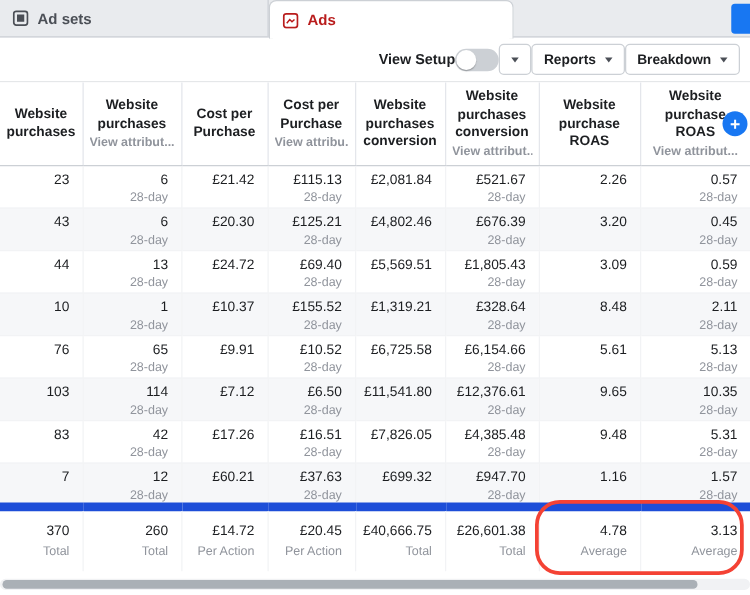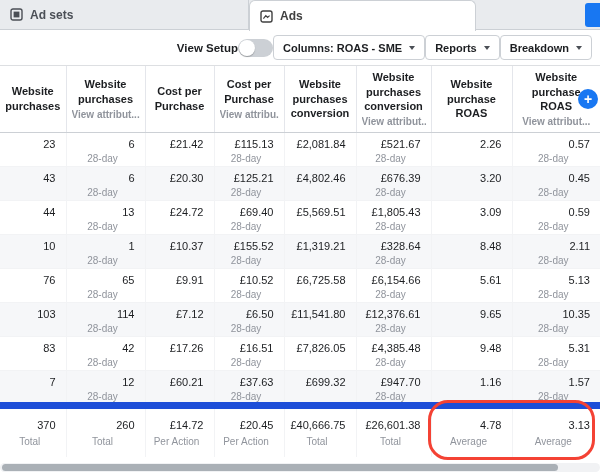--- a/index.html
+++ b/index.html
@@ -3,23 +3,23 @@
 <meta charset="utf-8">
 <style>
   * { margin:0; padding:0; box-sizing:border-box; }
   html,body { width:600px; height:476px; overflow:hidden; }
   body { font-family:"Liberation Sans", sans-serif; background:#fff; }
   .app { position:relative; width:600px; height:476px; background:#fff; }
 
   
   .tab-bar { position:relative; height:30px; background:#e9ebee; border-bottom:1px solid #ccd0d5; display:flex; align-items:stretch; }
   .tab { display:flex; align-items:center; gap:7px; padding:0 10px; font-size:12px; font-weight:bold; color:#4b4f56; cursor:pointer; }
-  .tab-adsets { width:249px; border-right:1px solid #ccd0d5; }
-  .tab-ads { width:227px; background:#fff; border:1px solid #ccd0d5; border-bottom:none; border-radius:6px 6px 0 0;
-             align-self:flex-start; height:31px; margin-bottom:-1px; position:relative; z-index:2; color:#404040; }
+  .tab-adsets { width:215px; border-right:1px solid #ccd0d5; }
+  .tab-ads { width:196px; background:#fff; border:1px solid #ccd0d5; border-bottom:none; border-radius:6px 6px 0 0;
+             align-self:flex-start; height:31px; margin-bottom:-1px; position:relative; z-index:2; color:#b91c1c; }
   .tab-icon { display:inline-flex; align-items:center; }
   .blue-stub { position:absolute; right:0; top:3px; width:15px; height:24px; border-radius:3px 0 0 3px; background:#1877f2; cursor:pointer; }
 
   
   .toolbar { height:36px; background:#fff; display:flex; align-items:center; justify-content:flex-end; padding:0 8px; border-bottom:1px solid #dddfe2; }
   .view-setup-label { font-size:11.5px; font-weight:bold; color:#1c1e21; }
   .toggle { width:35px; height:18px; border-radius:9px; background:#ccd0d5; position:relative; cursor:pointer; flex:0 0 auto; }
   .toggle .knob { position:absolute; left:1px; top:1px; width:16px; height:16px; border-radius:50%; background:#fff; box-shadow:0 1px 1px rgba(0,0,0,.25); }
   .tb-btn { display:inline-flex; align-items:center; gap:7px; height:25px; padding:0 9px; background:#fff; border:1px solid #ccd0d5; border-radius:4px;
             font-family:inherit; font-size:11px; font-weight:bold; color:#1c1e21; cursor:pointer; white-space:nowrap; }
@@ -31,21 +31,21 @@
   thead th { height:66px; vertical-align:middle; text-align:center; padding:4px 5px; background:#fff;
              border-right:1px solid #e4e6eb; border-bottom:1px solid #ccd0d5; cursor:pointer; }
   thead th:last-child { border-right:none; }
   .col-title { font-size:11px; font-weight:bold; color:#1c1e21; line-height:1.3; }
   .col-sub { font-size:10px; color:#90949c; margin-top:3px; white-space:nowrap; overflow:hidden; }
   tbody td { height:34px; vertical-align:top; text-align:right; padding:5px 10px 0 4px; font-size:11px; color:#1c1e21;
              border-right:1px solid #f2f3f5; border-bottom:1px solid #f2f3f5; }
   tbody td:last-child { border-right:none; }
   tbody tr:nth-child(even) { background:#f6f7f9; }
   .cell-value { line-height:1.2; }
-  .cell-sub { font-size:10px; color:#90949c; margin-top:2px; line-height:1.1;text-align:center; }
+  .cell-sub { font-size:10px; color:#90949c; margin-top:2px; line-height:1.1; }
   tfoot td { height:52px; vertical-align:top; text-align:right; padding:10px 10px 0 4px; font-size:11px; color:#1c1e21;
              background:#fff; border-top:7px solid #1d4ed8; border-right:1px solid #f2f3f5; }
   tfoot td:last-child { border-right:none;margin-top:32px; }
   tfoot .cell-sub { margin-top:4px; }
 
   .add-col-btn { position:absolute; top:23px; right:2px; width:20px; height:20px; border-radius:50%; background:#1877f2;
                  color:#fff; display:flex; align-items:center; justify-content:center; font-size:14px; font-weight:bold; cursor:pointer; z-index:3; }
 
   .annotation { position:absolute; left:428px; top:334px; width:167px; height:60px; border:3px solid #f44234; border-radius:20px;
                 pointer-events:none; z-index:4; }
@@ -80,21 +80,20 @@
     </div>
     <div class="blue-stub" style="background: rgb(24, 119, 242);"></div>
   </div>
 
   <div class="toolbar">
     <span class="view-setup-label">View Setup</span>
     <div class="toggle">
       <div class="knob"></div>
     </div>
     <button class="tb-btn">
-      <span>Columns: ROAS - SME</span>
       <span class="caret"></span>
     </button>
     <button class="tb-btn">
       <span>Reports</span>
       <span class="caret"></span>
     </button>
     <button class="tb-btn">
       <span>Breakdown</span>
       <span class="caret"></span>
     </button>

